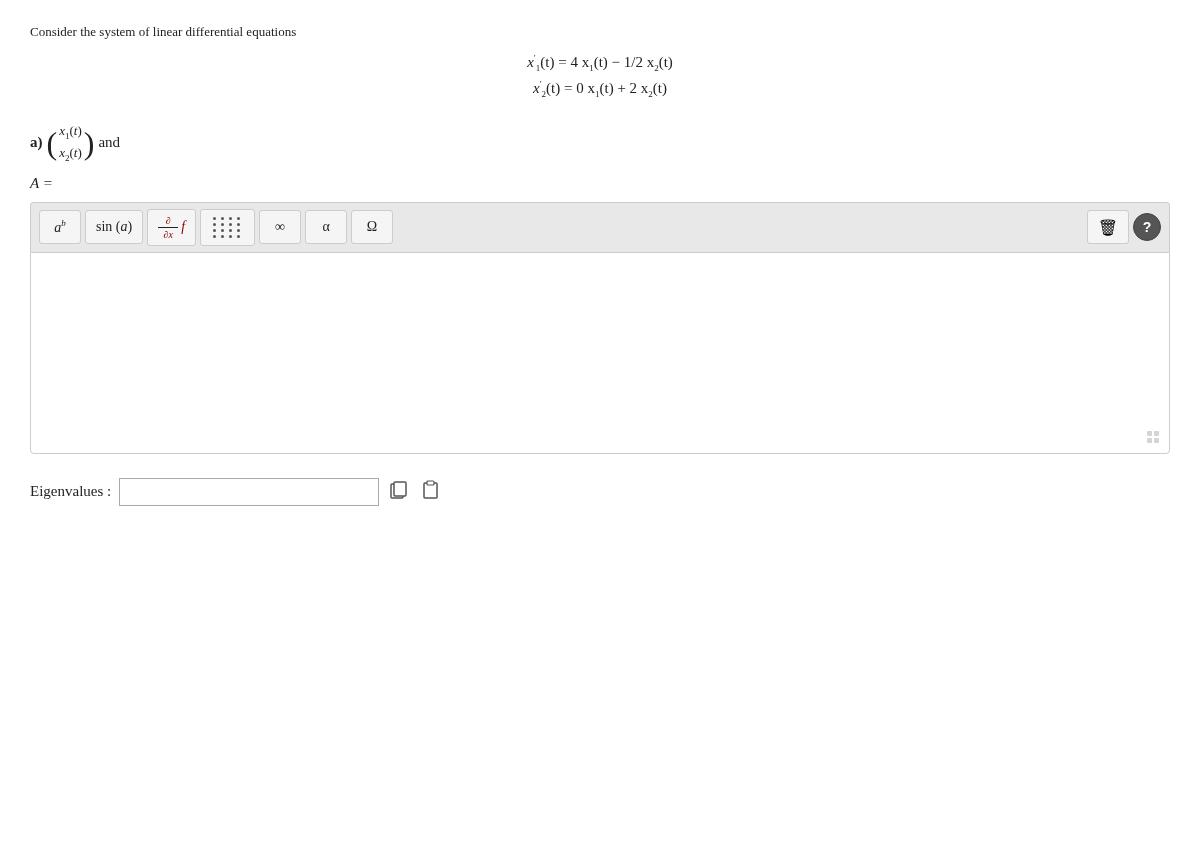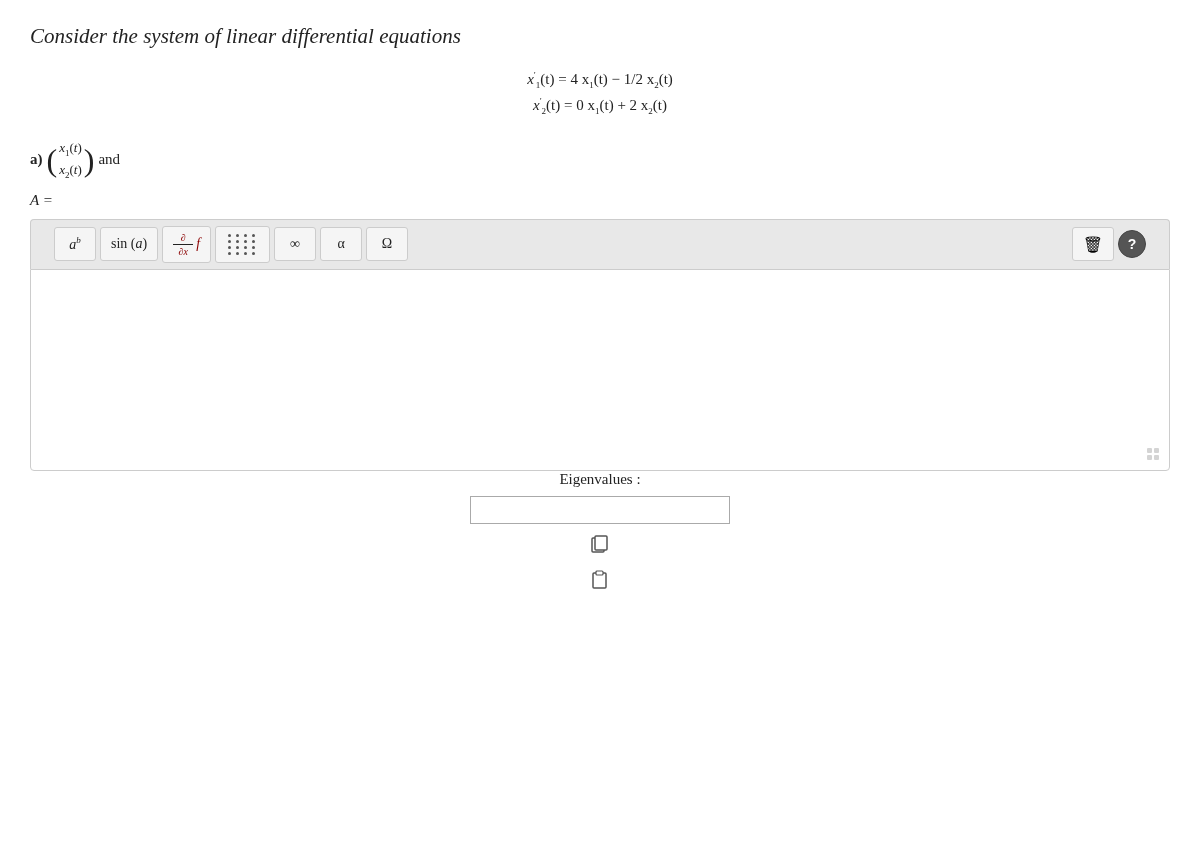--- a/index.html
+++ b/index.html
@@ -10,23 +10,22 @@
       font-size: 15px;
       padding: 24px 20px 24px 20px;
       width: 1200px;
       min-height: 859px;
     }
     .page-content {
       max-width: 1140px;
       margin: 0 auto;
     }
     .intro-text {
-      font-size: 21px;
-      margin-bottom: 18px;
-      font-style: italic;
+      font-size: 13px;
+      margin-bottom: 10px;
     }
     .equations-block {
       text-align: center;
       margin: 10px 0 18px 0;
       font-size: 15px;
     }
     .eq-line {
       display: block;
       font-size: 15px;
       line-height: 1.7;
@@ -77,21 +76,21 @@
       font-style: italic;
       margin: 8px 0 10px 0;
     }
     
     .toolbar {
       background: #e8e8e8;
       border: 1px solid #ccc;
       border-bottom: none;
       display: flex;
       align-items: center;
-      padding: 6px 23px;
+      padding: 6px 8px;
       gap: 4px;
       border-radius: 4px 4px 0 0;
     }
     .toolbar-btn {
       background: #f5f5f5;
       border: 1px solid #ccc;
       border-radius: 3px;
       padding: 5px 10px;
       cursor: pointer;
       font-size: 14px;
@@ -184,22 +183,21 @@
       margin-top: 18px;
       margin-bottom: 10px;
     }
     .part-b-label {
       font-weight: bold;
     }
     .eigenvalues-row {
       display: flex;
       align-items: center;
       gap: 8px;
-      margin-top: 0;
-      flex-direction: column;
+      margin-top: 24px;
     }
     .eigenvalues-label {
       font-size: 15px;
       white-space: nowrap;
     }
     .eigenvalues-input {
       border: 1px solid #aaa;
       padding: 4px 8px;
       font-size: 14px;
       width: 260px;

